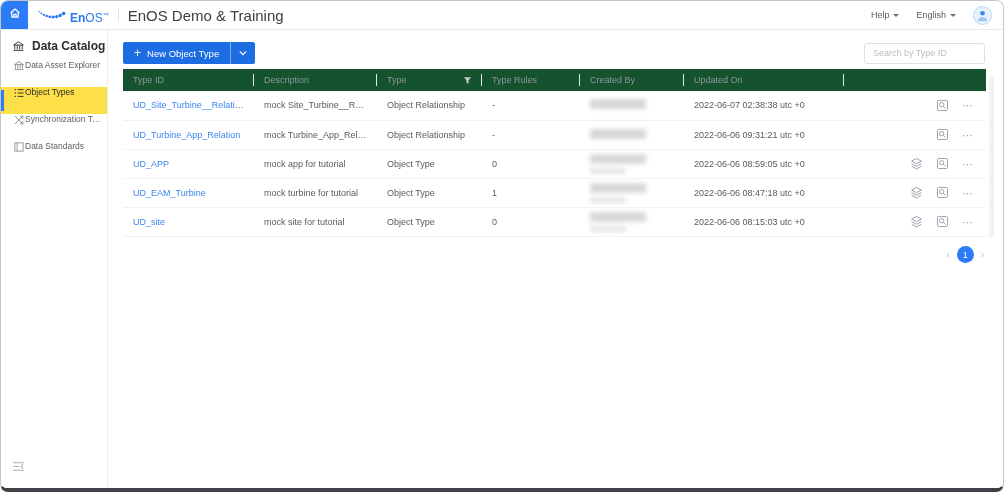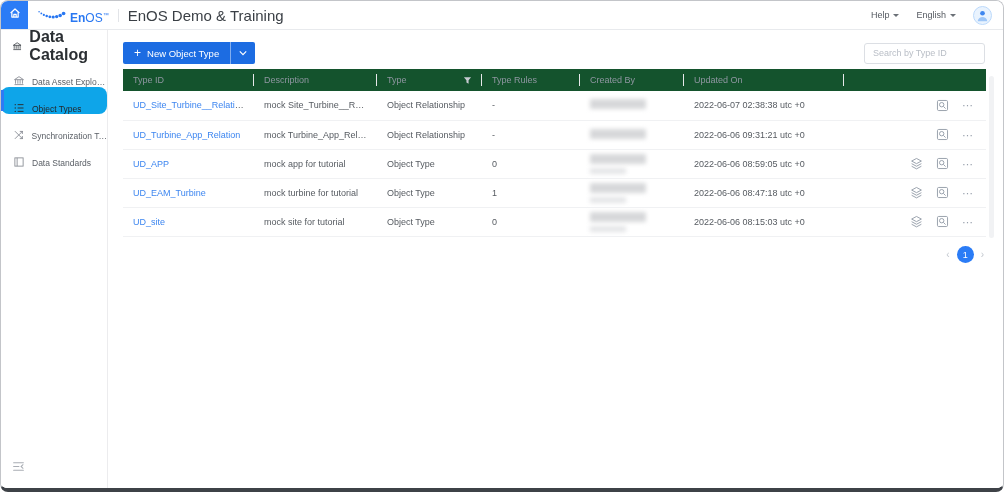--- a/index.html
+++ b/index.html
@@ -19,24 +19,24 @@
   .app-title{ font-size:15px; color:#3a3f45; }
   .topbar-right{ margin-left:auto; display:flex; align-items:center; gap:17px; padding-right:11px; }
   .menu-link{ display:flex; align-items:center; gap:4px; font-size:9px; color:#555a61; cursor:pointer; }
   .caret{ width:0; height:0; border-left:3px solid transparent; border-right:3px solid transparent; border-top:3.5px solid #6b7077; }
   .avatar{ width:19px; height:19px; border-radius:50%; background:#e9f3fe; border:1px solid #bcd9fb;
            display:flex; align-items:center; justify-content:center; cursor:pointer; overflow:hidden; }
 
   
   .sidebar{ position:absolute; top:29px; left:0; bottom:0; width:107px; background:#fff; border-right:1px solid #ececee; z-index:2; }
   .sidebar-title{ display:flex; align-items:center; gap:7px; height:30px; padding:2px 0 0 11px;
-                  font-size:16px; font-weight:700; color:#2b2f33; }
-  .nav-item{ position:relative; display:flex; align-items:flex-end; gap:7px; height:27px; padding-left:12px;
+                  font-size:12px; font-weight:700; color:#2b2f33; }
+  .nav-item{ position:relative; display:flex; align-items:flex-start; height:27px; padding-left:12px;
              font-size:8.5px; color:#5a5f66; cursor:pointer; white-space:nowrap; }
-  .nav-item.selected{ background:#0ea5e9; color:#24282c;border-radius:8px; }
+  .nav-item.selected{ background:#fde047; color:#24282c; }
   .nav-item.selected::before{ content:""; position:absolute; left:0; top:3px; bottom:3px; width:3px; background:#2f7bf5; }
   .nav-label{ overflow:hidden; text-overflow:ellipsis; max-width:76px; }
   .collapse-btn{ position:absolute; left:11px; bottom:11px; cursor:pointer; }
 
   
   .main{ position:absolute; top:29px; left:108px; right:0; bottom:0; background:#fff; }
   .toolbar{ position:absolute; top:12px; left:14px; right:18px; display:flex; justify-content:space-between; align-items:center; }
   .btn-new{ display:flex; align-items:stretch; background:#1c6ce2; color:#fff; border-radius:2px; height:22px; cursor:pointer; }
   .btn-main{ display:flex; align-items:center; gap:6px; padding:0 11px; font-size:9.5px; }
   .btn-plus{ font-size:12px; line-height:10px; font-weight:400; }

